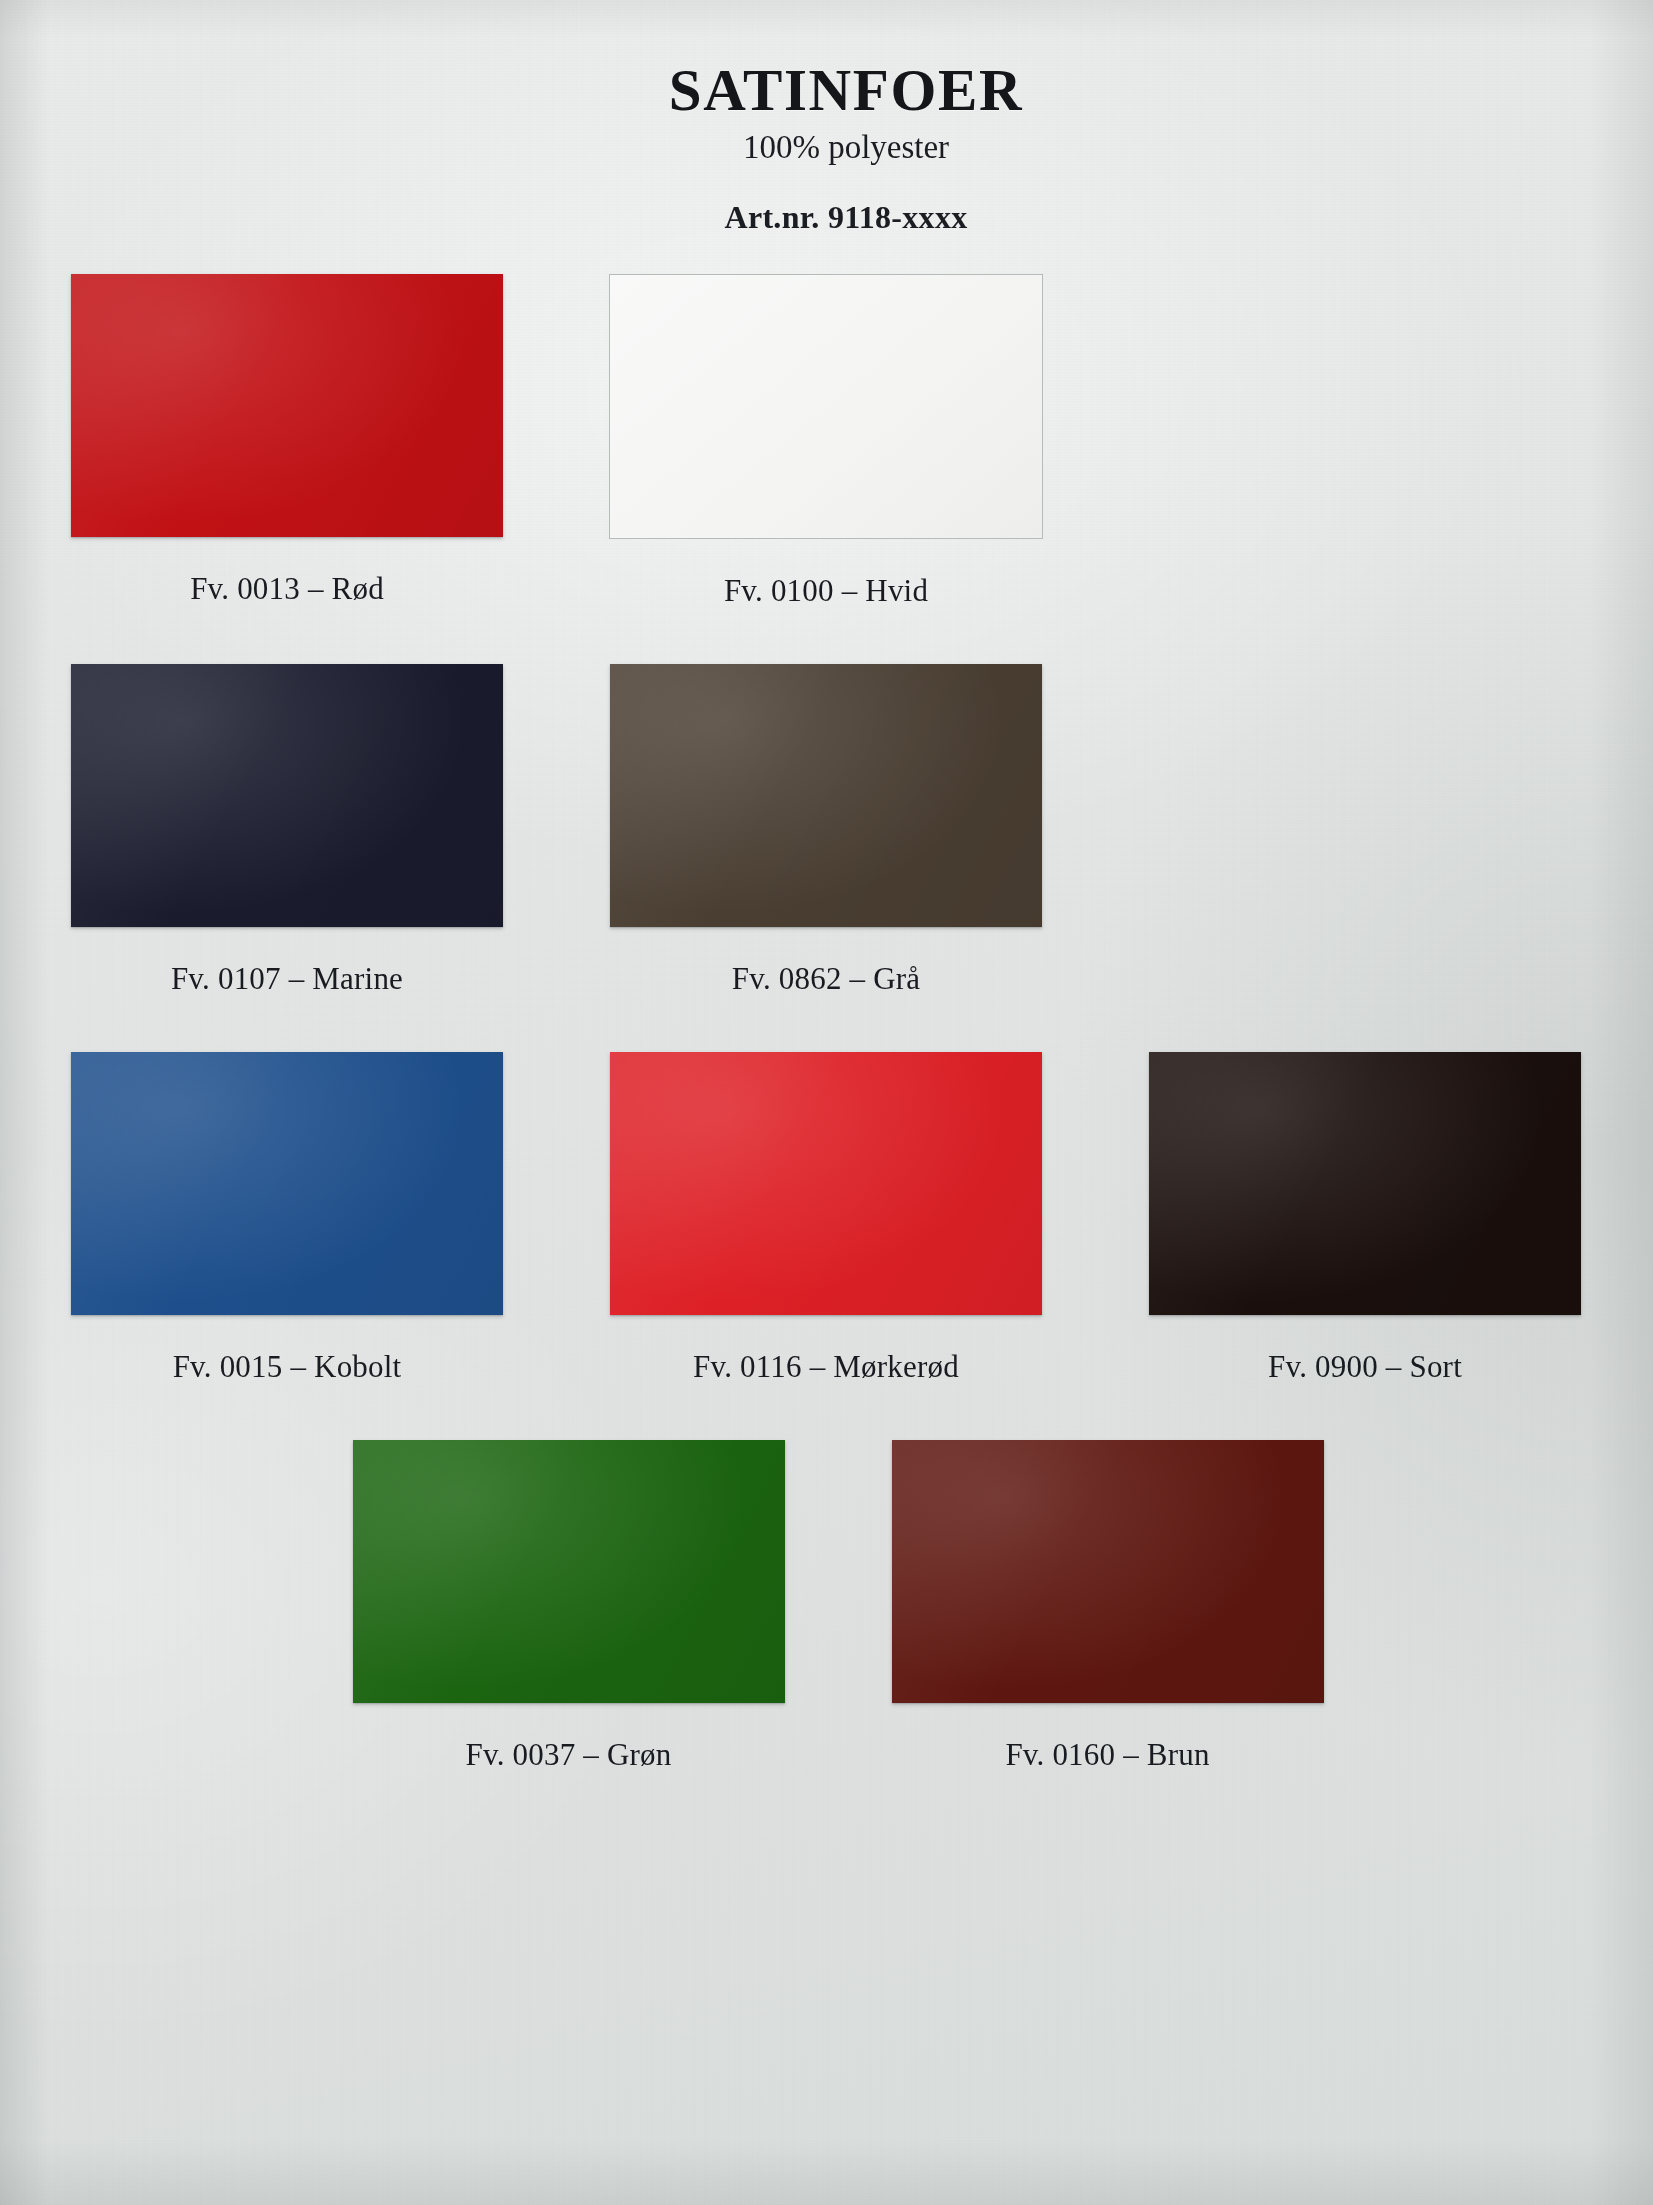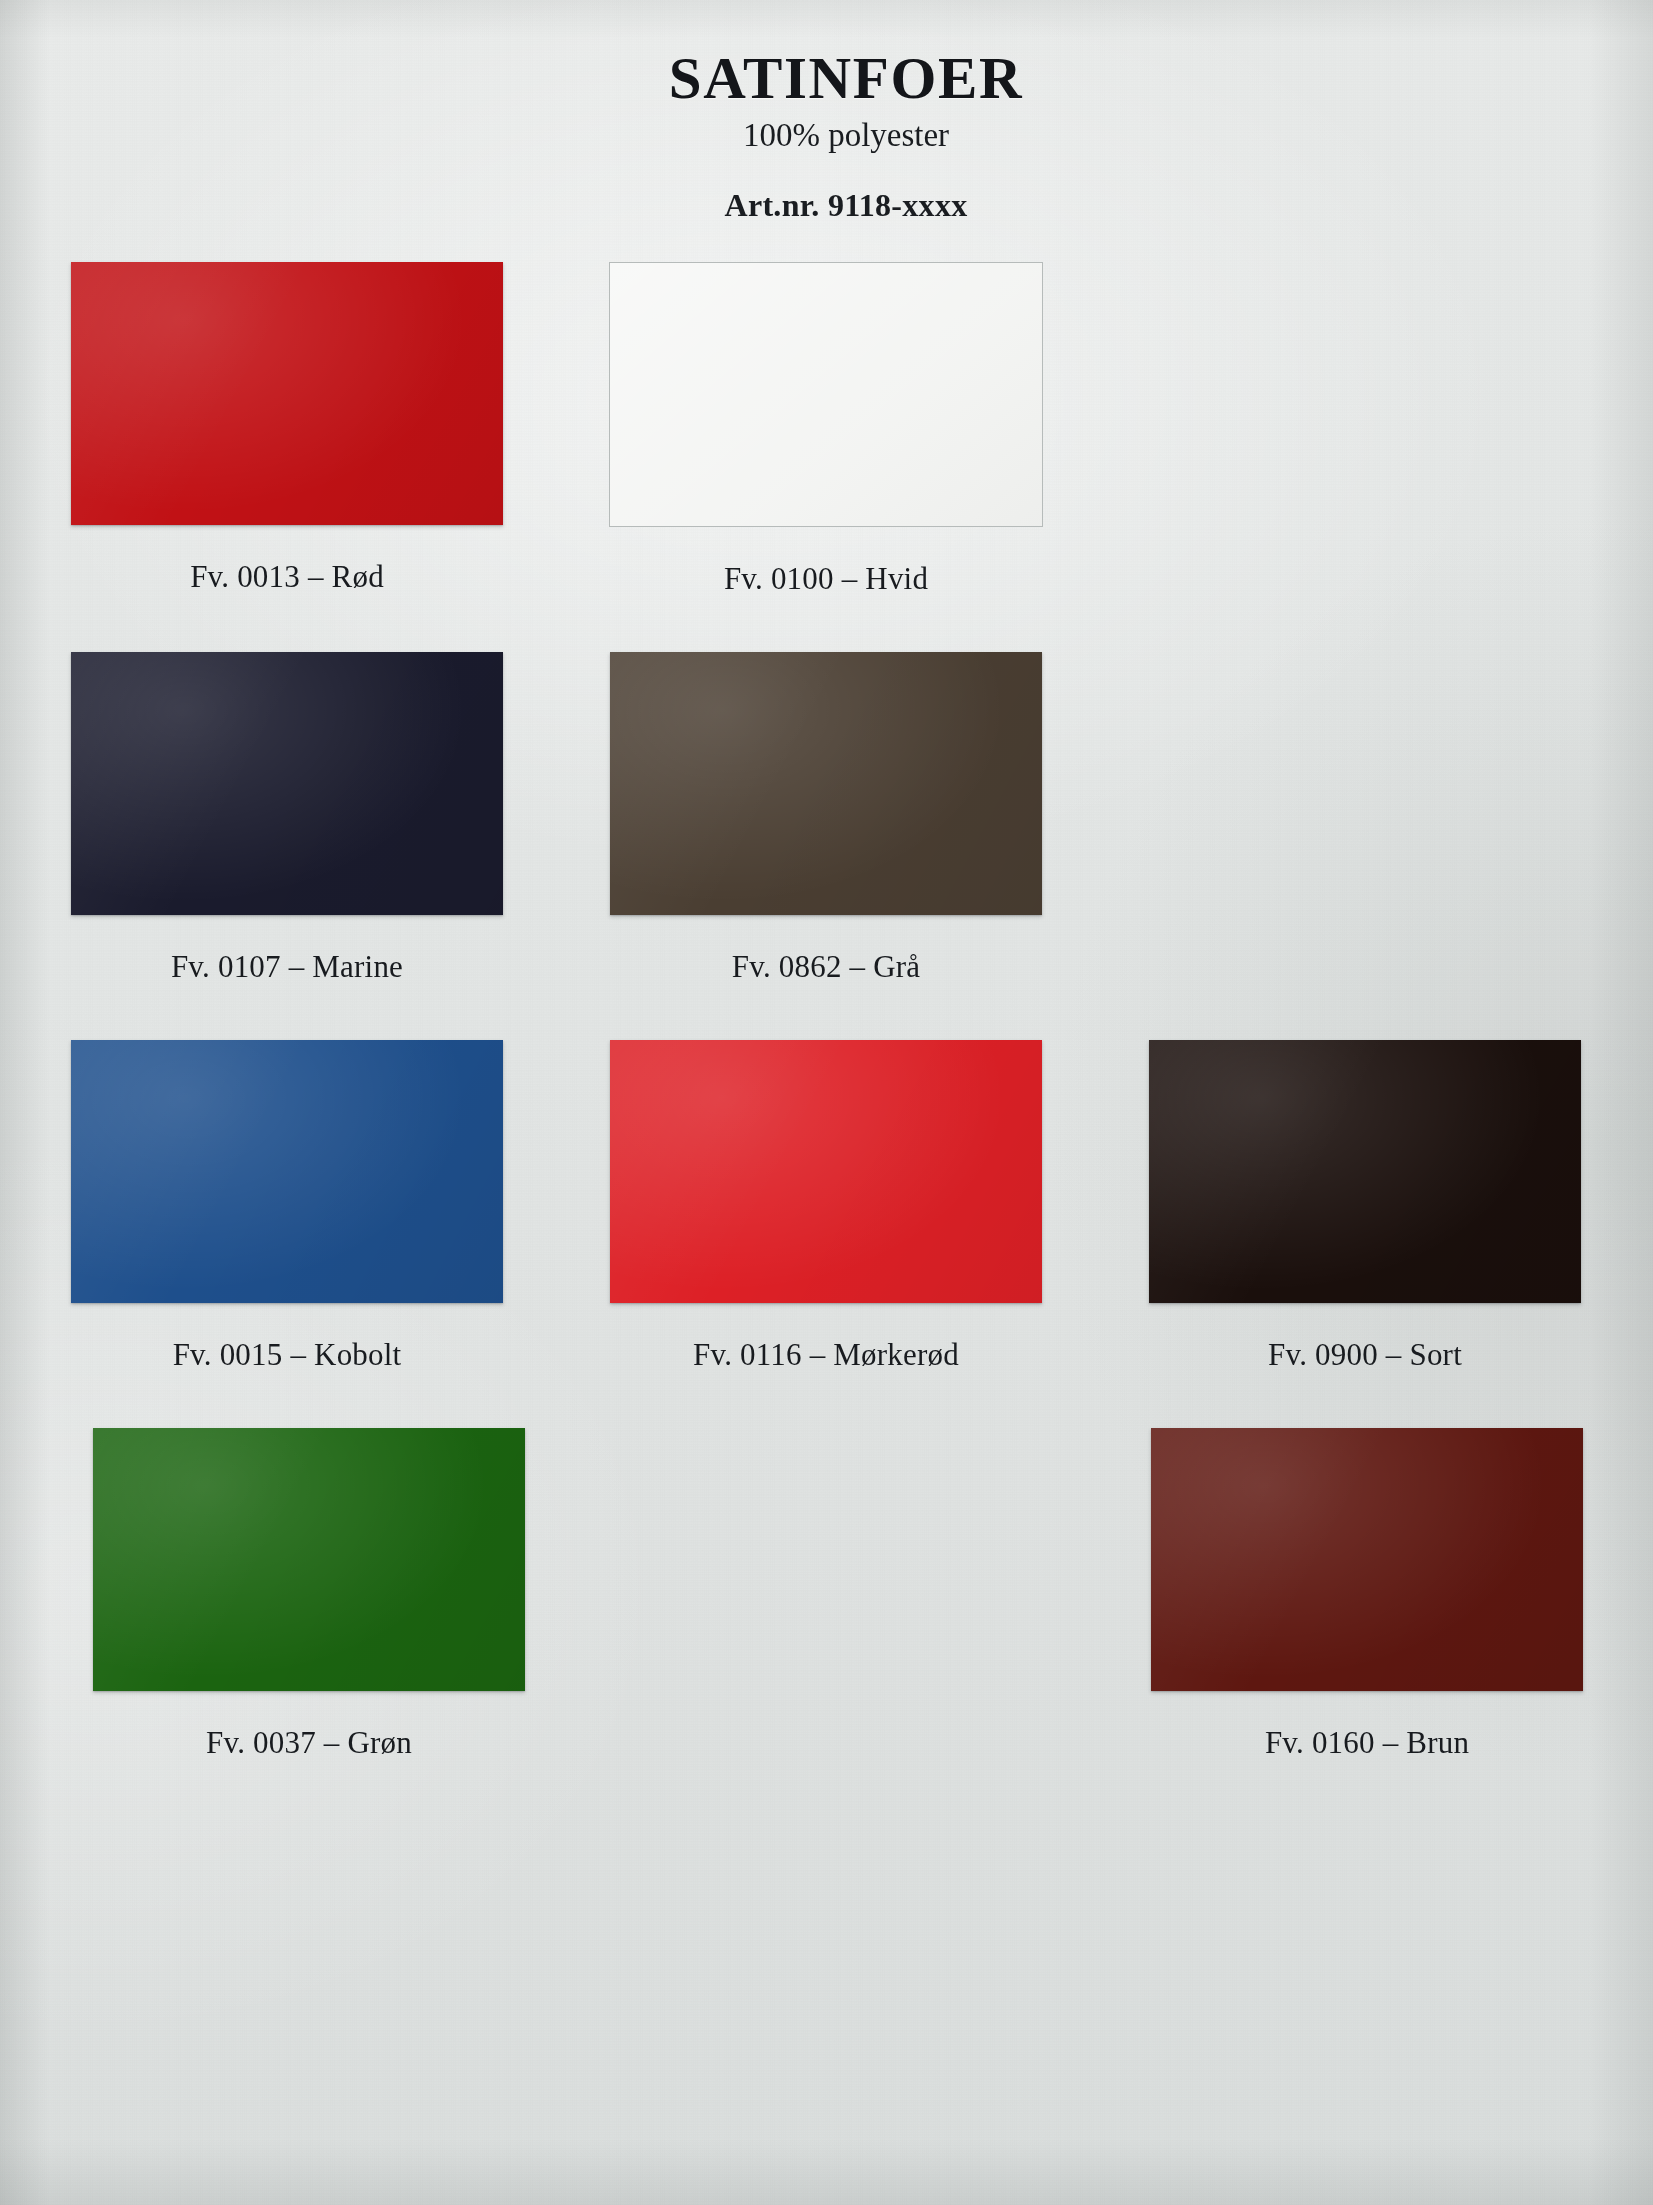--- a/index.html
+++ b/index.html
@@ -46,21 +46,21 @@
       linear-gradient(to left,  rgba(120,126,124,0.16) 0px, rgba(120,126,124,0.0) 66px),
       linear-gradient(to bottom, rgba(120,126,124,0.10) 0px, rgba(120,126,124,0.0) 38px),
       linear-gradient(to top,   rgba(120,126,124,0.16) 0px, rgba(120,126,124,0.0) 66px);
   }
 
   
   #header {
     position: relative;
     z-index: 3;
     text-align: center;
-    padding-top: 48px;
+    padding-top: 60px;
     margin-left: 38px;
   }
   #title {
     font-size: 59px;
     font-weight: 700;
     letter-spacing: 1.6px;
     color: #14161a;
     line-height: 1.04;
     text-shadow: 0 1.1px 0.5px rgba(255,255,255,0.55);
   }
@@ -86,21 +86,21 @@
     margin: 0 auto;
     padding-top: 38px;
     width: 1619px;
   }
   .swatch-row {
     display: flex;
     justify-content: flex-start;
     align-items: flex-start;
   }
   .swatch-row.row-last {
-    justify-content: space-between;
+    justify-content: center;
     padding-left: 22px;
   }
   .swatch-cell {
     width: 539px;
     display: flex;
     flex-direction: column;
     align-items: center;
   }
   .chip-holder {
     width: 100%;

